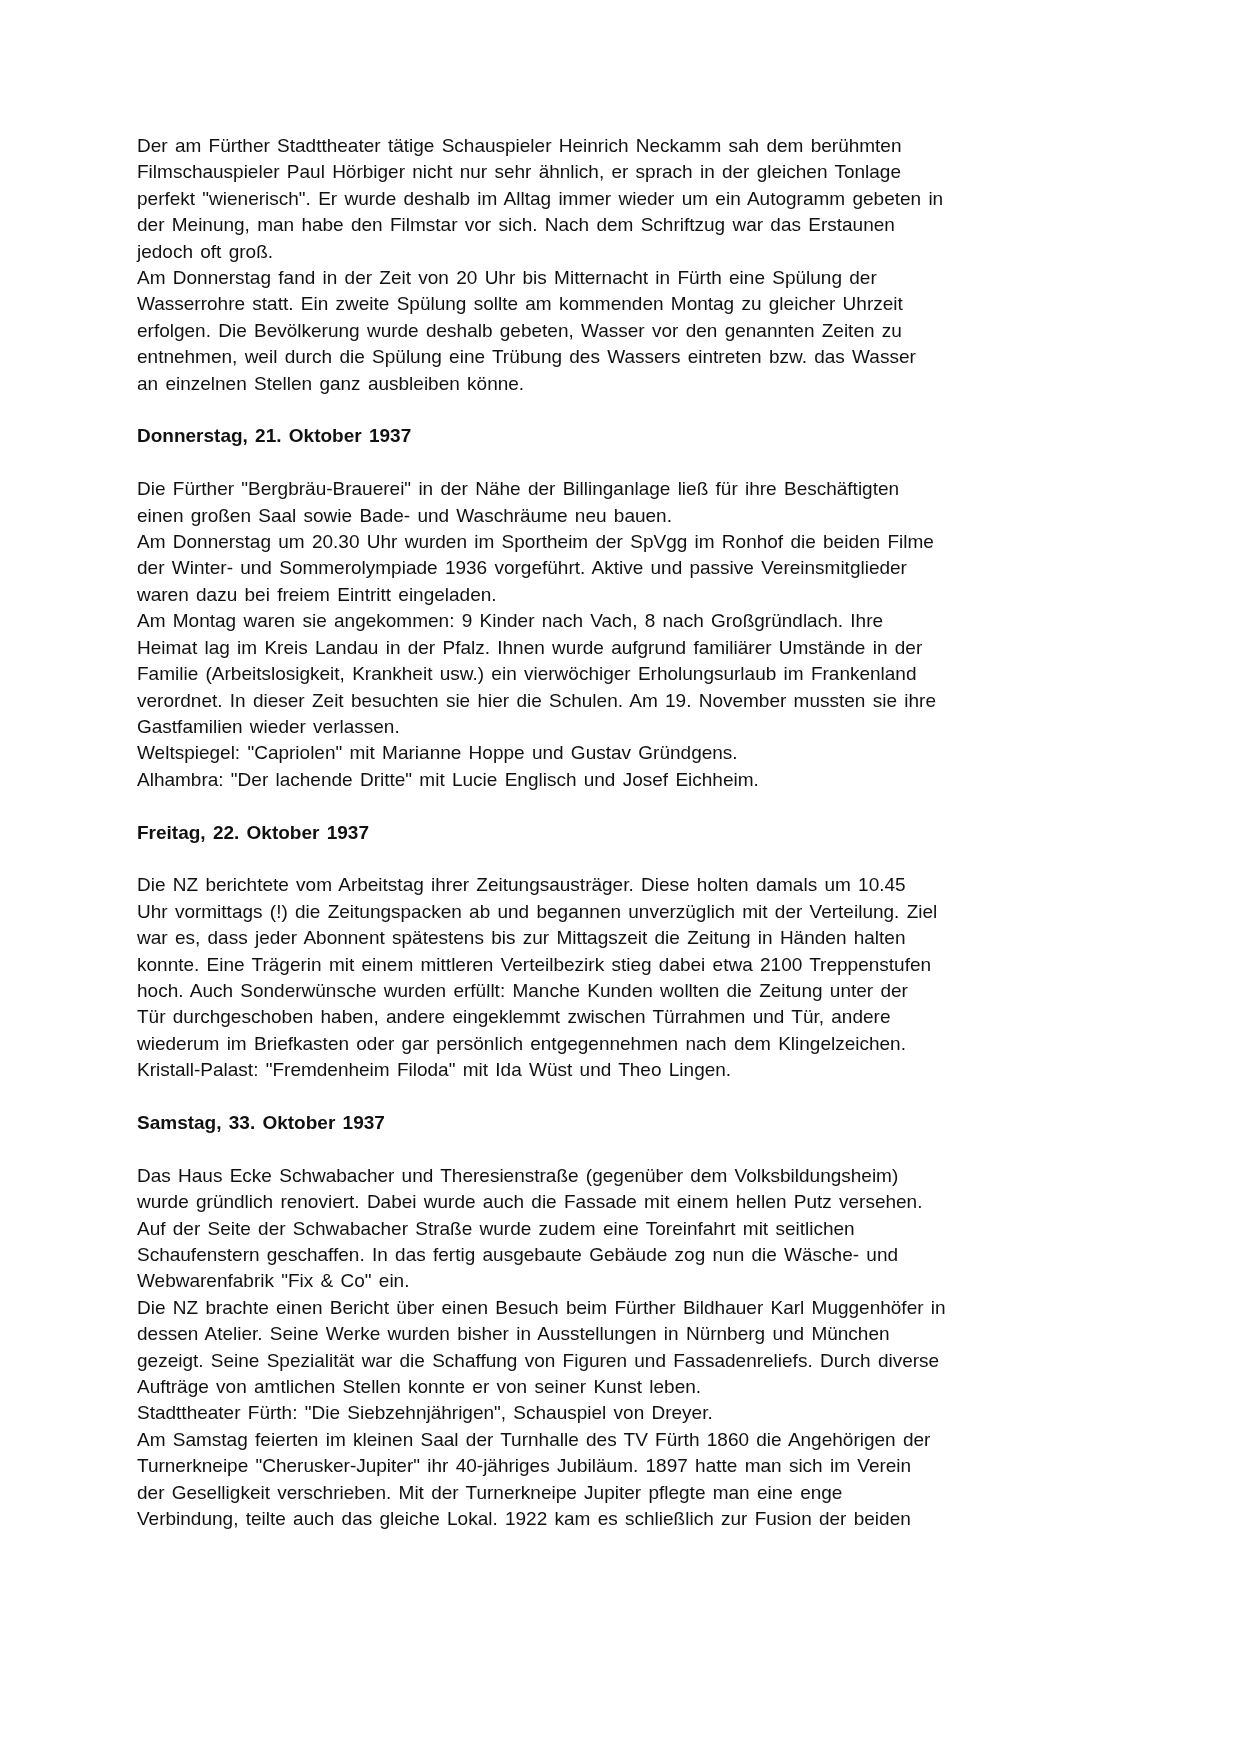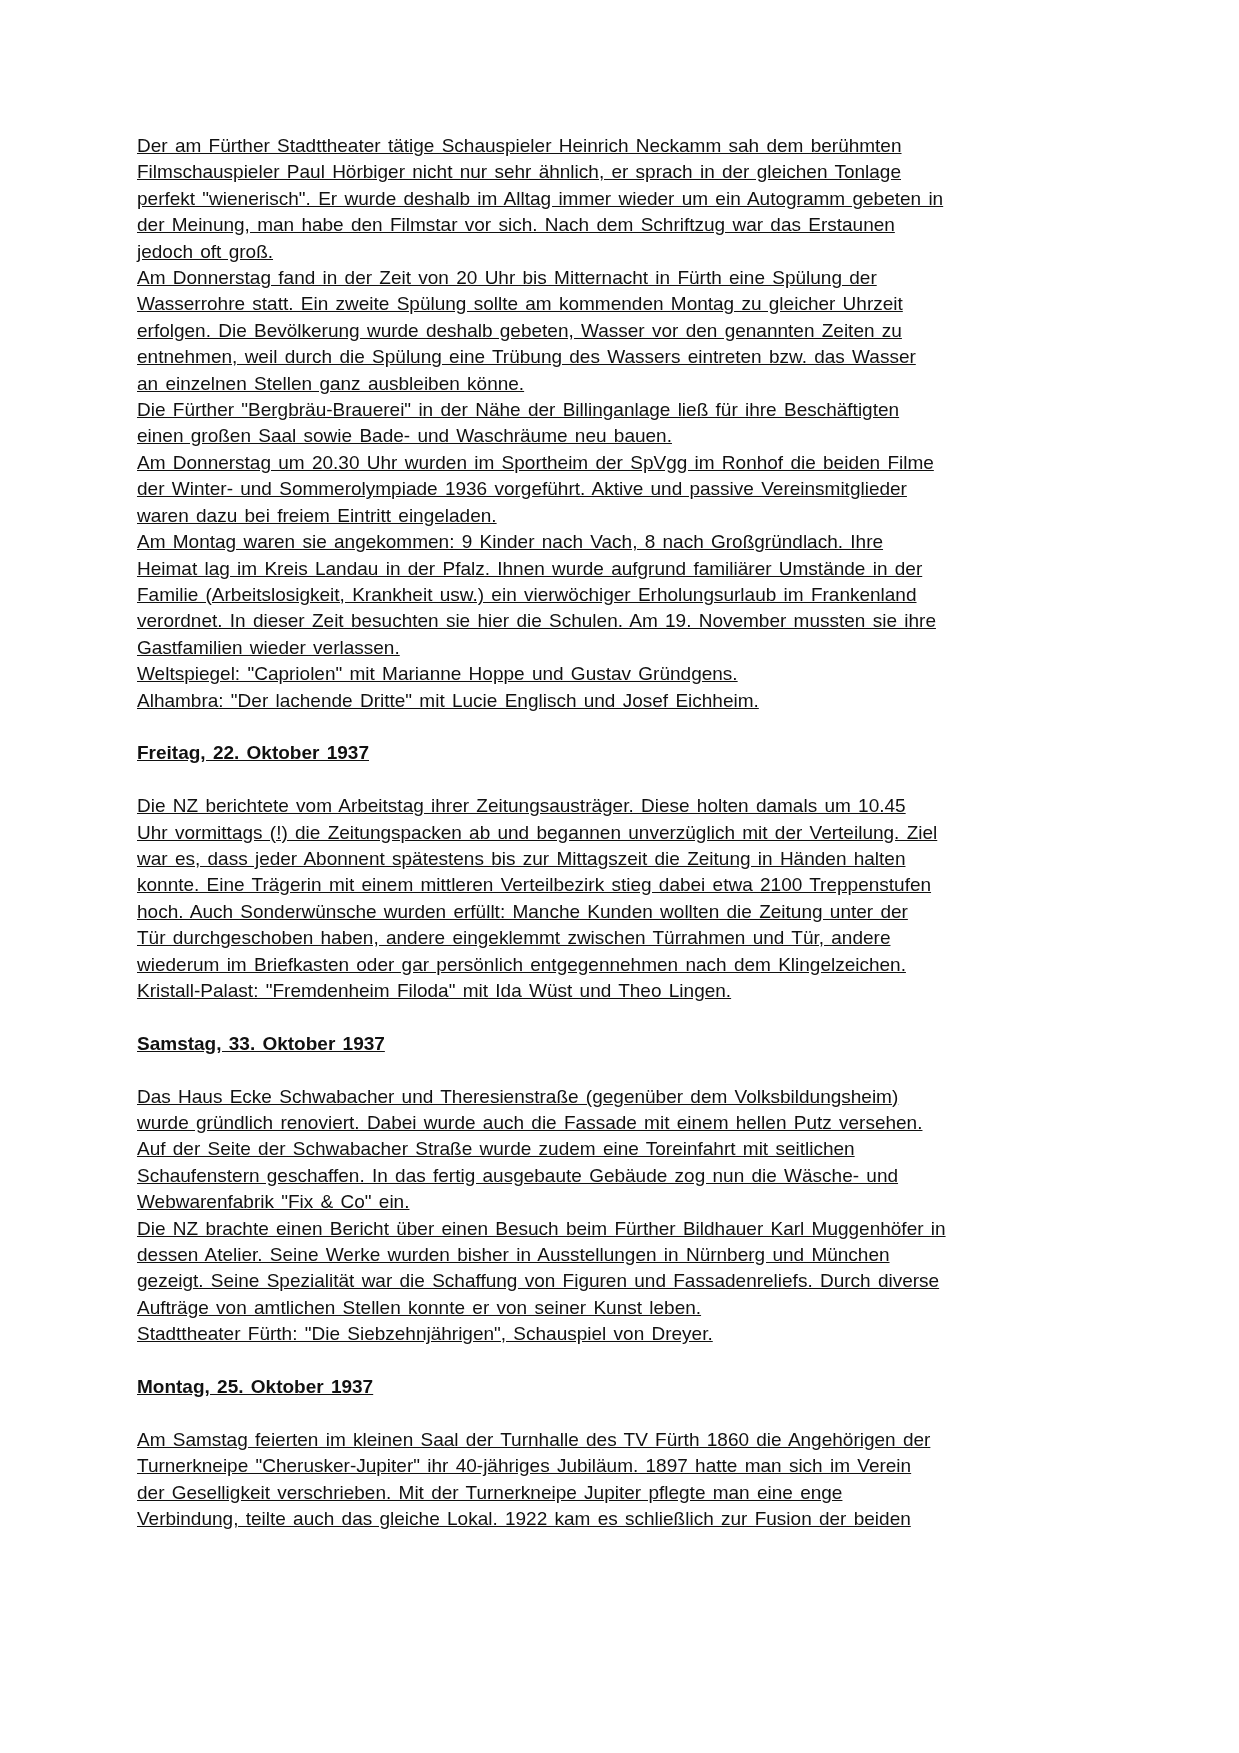--- a/index.html
+++ b/index.html
@@ -13,21 +13,20 @@
   .content {
     position: absolute;
     left: 137px;
     top: 133px;
     width: 980px;
     font-family: "Liberation Sans", "DejaVu Sans", sans-serif;
     font-size: 19px;
     line-height: 26.4px;
     color: #111111;
     word-spacing: 2px;
-    text-decoration: underline;
   }
   .paragraph {
     margin: 0;
     white-space: pre-line;
   }
   .heading {
     font-size: 19px;
     font-weight: bold;
     margin: 26.4px 0 26.4px 0;
     line-height: 26.4px;
@@ -41,20 +40,21 @@
       <p class="paragraph">Der am Fürther Stadttheater tätige Schauspieler Heinrich Neckamm sah dem berühmten
 Filmschauspieler Paul Hörbiger nicht nur sehr ähnlich, er sprach in der gleichen Tonlage
 perfekt "wienerisch". Er wurde deshalb im Alltag immer wieder um ein Autogramm gebeten in
 der Meinung, man habe den Filmstar vor sich. Nach dem Schriftzug war das Erstaunen
 jedoch oft groß.
 Am Donnerstag fand in der Zeit von 20 Uhr bis Mitternacht in Fürth eine Spülung der
 Wasserrohre statt. Ein zweite Spülung sollte am kommenden Montag zu gleicher Uhrzeit
 erfolgen. Die Bevölkerung wurde deshalb gebeten, Wasser vor den genannten Zeiten zu
 entnehmen, weil durch die Spülung eine Trübung des Wassers eintreten bzw. das Wasser
 an einzelnen Stellen ganz ausbleiben könne.</p>
+      <h2 class="heading">Donnerstag, 21. Oktober 1937</h2>
       <p class="paragraph">Die Fürther "Bergbräu-Brauerei" in der Nähe der Billinganlage ließ für ihre Beschäftigten
 einen großen Saal sowie Bade- und Waschräume neu bauen.
 Am Donnerstag um 20.30 Uhr wurden im Sportheim der SpVgg im Ronhof die beiden Filme
 der Winter- und Sommerolympiade 1936 vorgeführt. Aktive und passive Vereinsmitglieder
 waren dazu bei freiem Eintritt eingeladen.
 Am Montag waren sie angekommen: 9 Kinder nach Vach, 8 nach Großgründlach. Ihre
 Heimat lag im Kreis Landau in der Pfalz. Ihnen wurde aufgrund familiärer Umstände in der
 Familie (Arbeitslosigkeit, Krankheit usw.) ein vierwöchiger Erholungsurlaub im Frankenland
 verordnet. In dieser Zeit besuchten sie hier die Schulen. Am 19. November mussten sie ihre
 Gastfamilien wieder verlassen.
@@ -73,19 +73,18 @@
       <p class="paragraph">Das Haus Ecke Schwabacher und Theresienstraße (gegenüber dem Volksbildungsheim)
 wurde gründlich renoviert. Dabei wurde auch die Fassade mit einem hellen Putz versehen.
 Auf der Seite der Schwabacher Straße wurde zudem eine Toreinfahrt mit seitlichen
 Schaufenstern geschaffen. In das fertig ausgebaute Gebäude zog nun die Wäsche- und
 Webwarenfabrik "Fix &amp; Co" ein.
 Die NZ brachte einen Bericht über einen Besuch beim Fürther Bildhauer Karl Muggenhöfer in
 dessen Atelier. Seine Werke wurden bisher in Ausstellungen in Nürnberg und München
 gezeigt. Seine Spezialität war die Schaffung von Figuren und Fassadenreliefs. Durch diverse
 Aufträge von amtlichen Stellen konnte er von seiner Kunst leben.
 Stadttheater Fürth: "Die Siebzehnjährigen", Schauspiel von Dreyer.</p>
-      <h2 class="heading">Montag, 25. Oktober 1937</h2>
       <p class="paragraph">Am Samstag feierten im kleinen Saal der Turnhalle des TV Fürth 1860 die Angehörigen der
 Turnerkneipe "Cherusker-Jupiter" ihr 40-jähriges Jubiläum. 1897 hatte man sich im Verein
 der Geselligkeit verschrieben. Mit der Turnerkneipe Jupiter pflegte man eine enge
 Verbindung, teilte auch das gleiche Lokal. 1922 kam es schließlich zur Fusion der beiden</p>
     </div>
 </div>
 
 </body></html>

